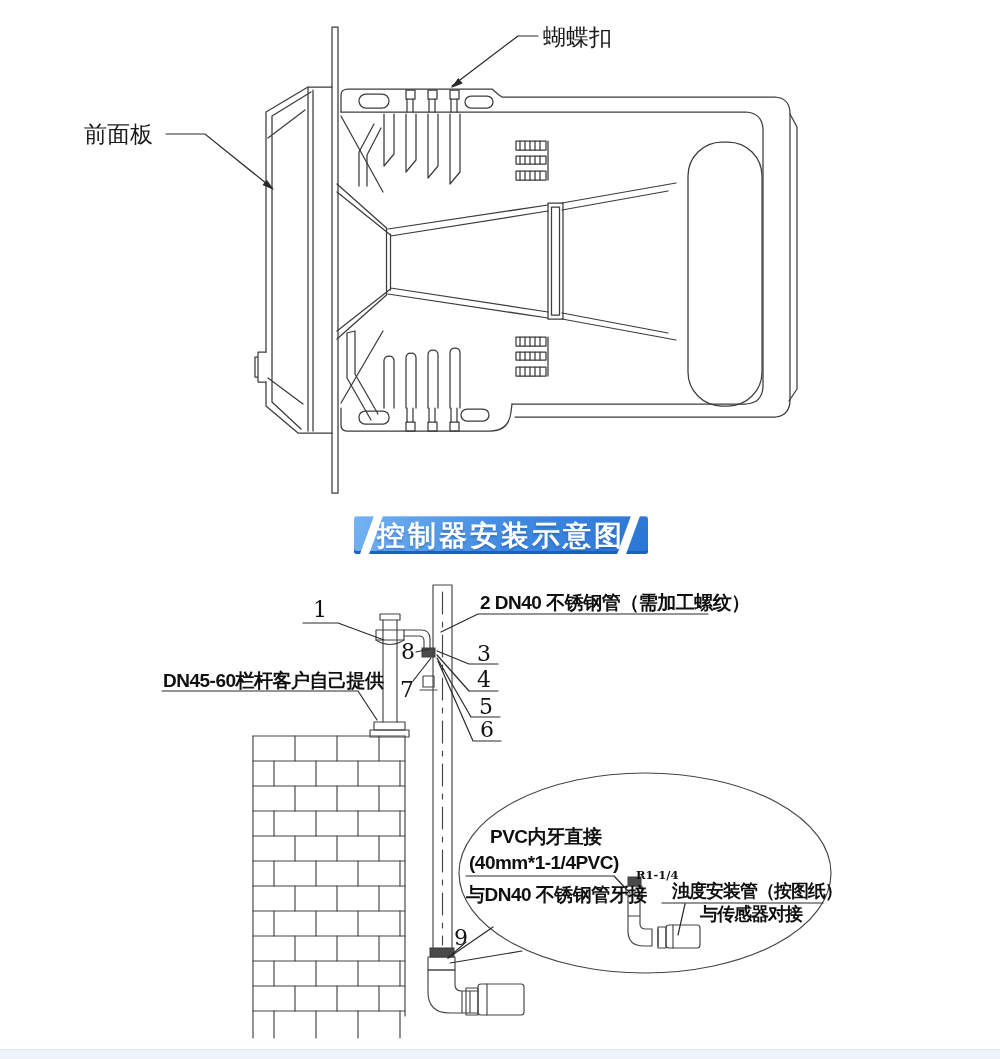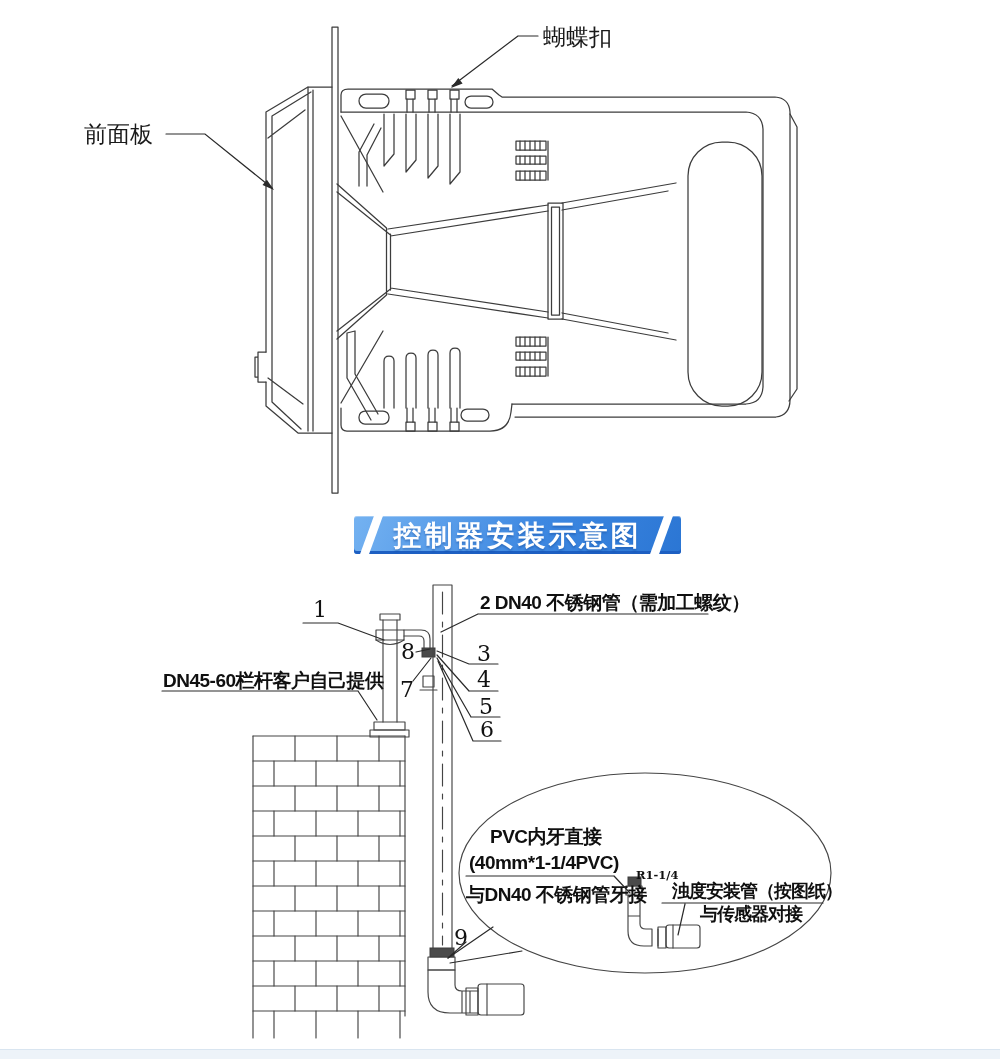--- a/index.html
+++ b/index.html
@@ -16,21 +16,20 @@
   .lbl-cn{font:23px "Liberation Sans", sans-serif;fill:#1a1a1a;}
   .cad-cn{font:600 19px "Liberation Sans", sans-serif;fill:#101010;letter-spacing:-0.5px;}
   .cad-cn-sm{font:600 18px "Liberation Sans", sans-serif;fill:#101010;letter-spacing:-1px;}
   .cad-num{font:22px "DejaVu Serif", serif;fill:#111;text-anchor:middle;}
   .cad-bold-sm{font:700 11.5px "DejaVu Serif", serif;fill:#111;}
   .banner{
     position:absolute;left:354px;top:516px;width:294px;height:38px;
     border-radius:3px;overflow:hidden;
     background:linear-gradient(115deg,#74b2f1 0%,#3e88e1 55%,#2b76d4 100%);
     box-shadow:inset 0 1px 0 rgba(255,255,255,.35), inset 0 -3px 0 #1d5fc2;
-    padding-left:33px;
   }
   .banner .slash{
     position:absolute;top:-4px;height:46px;width:9px;background:#ffffff;
     transform:skewX(-20deg);
   }
   .banner .slash.left{left:13px;}
   .banner .slash.right{right:15px;}
   .banner .title{
     position:absolute;left:0;right:0;top:0;height:38px;line-height:39px;
     text-align:center;color:#ffffff;font-weight:bold;font-size:28px;

